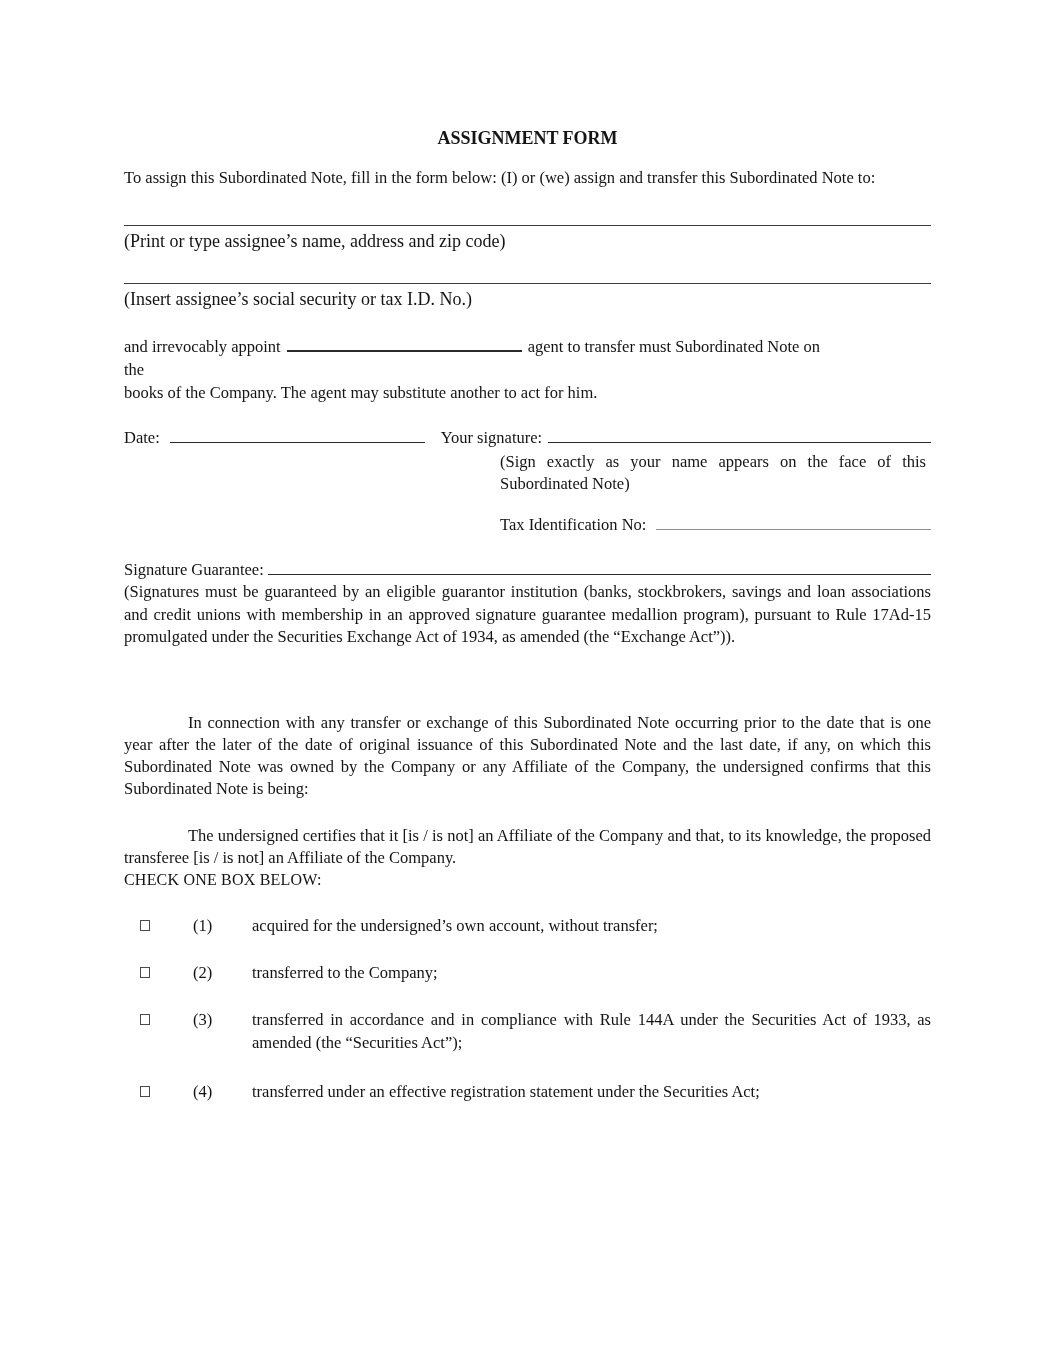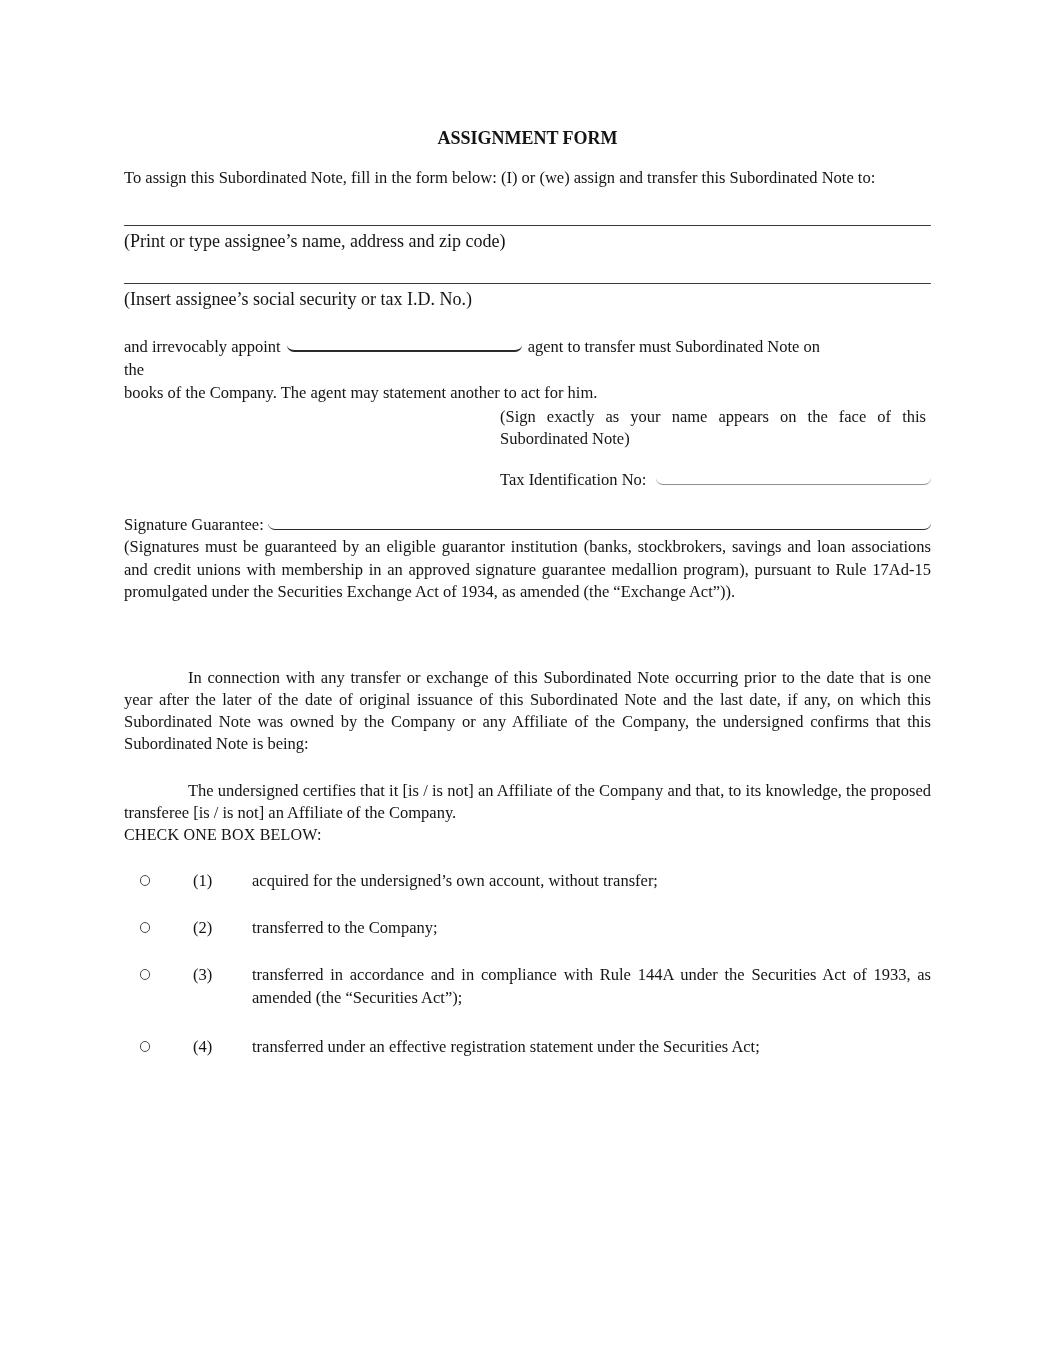--- a/index.html
+++ b/index.html
@@ -1,15 +1,15 @@
 <!DOCTYPE html>
 <html><head>
 <meta charset="utf-8">
 <style>
-  * { margin: 0; padding: 0; box-sizing: border-box; border-radius: 19px; }
+  * { margin: 0; padding: 0; box-sizing: border-box; }
   html, body { background: #ffffff; }
   body {
     width: 1055px; height: 1365px;
     font-family: "Liberation Serif", "DejaVu Serif", serif;
     color: #141414;
     position: relative;
     overflow: hidden;
   }
   .page {
     width: 1055px; height: 1365px;
@@ -128,23 +128,29 @@
   <div class="caption">(Print or type assignee’s name, address and zip code)</div>
 
   <hr class="write-line second">
   <div class="caption">(Insert assignee’s social security or tax I.D. No.)</div>
 
   <div class="appointment">
     <span>and irrevocably appoint</span><span class="blank thick"></span><span>agent to transfer must Subordinated Note on</span>
     <br>
     <span>the</span>
     <br>
-    <span>books of the Company. The agent may statement another to act for him.</span>
+    <span>books of the Company. The agent may substitute another to act for him.</span>
   </div>
 
+  <div class="date-row">
+    <span>Date:</span>
+    <span class="blank date-blank"></span>
+    <span class="sig-label">Your signature:</span>
+    <span class="blank sig-blank"></span>
+  </div>
 
   <p class="sign-note">(Sign exactly as your name appears on the face of this Subordinated Note)</p>
 
   <div class="tax-row">
     <span>Tax Identification No:</span>
     <span class="blank tax-blank"></span>
   </div>
 
   <div class="guarantee-row">
     <span>Signature Guarantee:</span>

